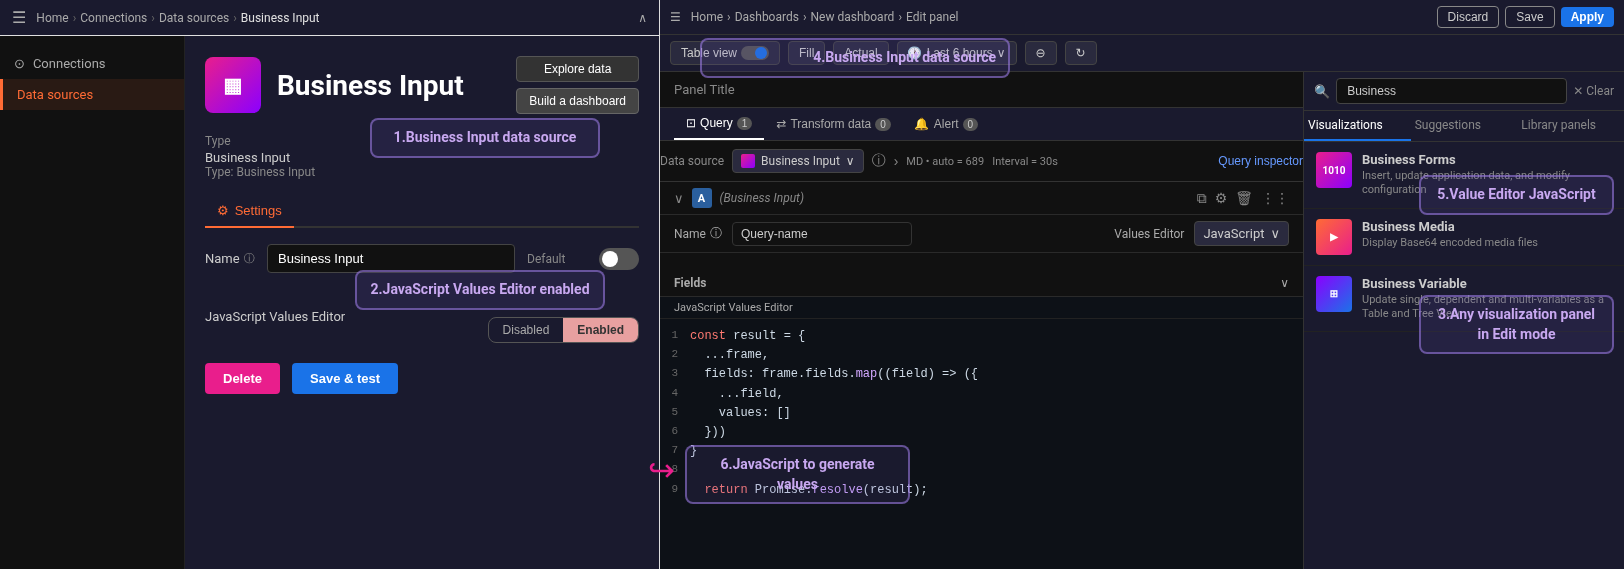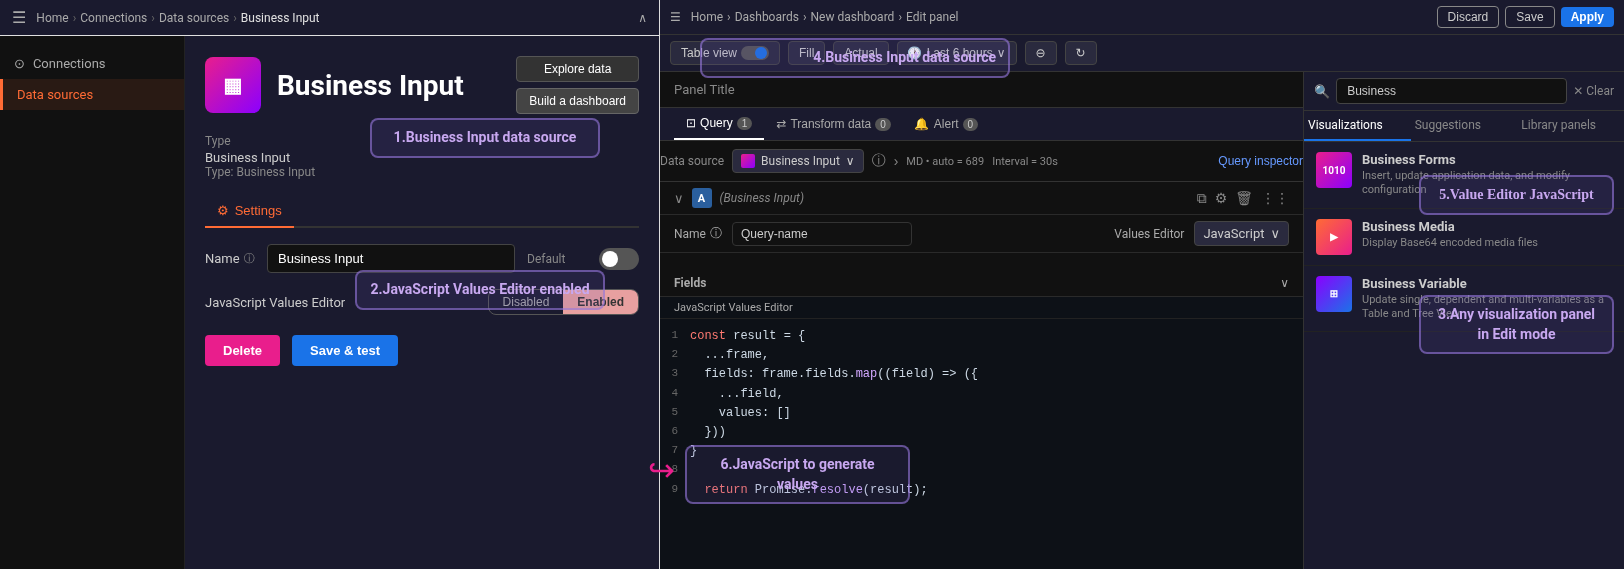--- a/index.html
+++ b/index.html
@@ -40,21 +40,21 @@
     .field-label { color: #ccc; font-size: 13px; display: flex; align-items: center; gap: 4px; min-width: 50px; }
     .field-input { background: #111; border: 1px solid #444; color: #fff; padding: 6px 10px; border-radius: 4px; font-size: 13px; flex: 1; }
     .toggle { position: relative; display: inline-block; width: 40px; height: 22px; }
     .toggle input { opacity: 0; width: 0; height: 0; }
     .toggle-slider { position: absolute; cursor: pointer; top: 0; left: 0; right: 0; bottom: 0; background: #555; border-radius: 22px; transition: .3s; }
     .toggle-slider:before { content: ''; position: absolute; height: 16px; width: 16px; left: 3px; bottom: 3px; background: white; border-radius: 50%; transition: .3s; }
     .field-suffix { color: #888; font-size: 12px; min-width: 60px; }
 
     .js-editor-row { display: flex; align-items: center; gap: 12px; margin-bottom: 20px; }
     .js-editor-label { color: #ccc; font-size: 13px; }
-    .toggle-group { display: flex; border: 1px solid #555; border-radius: 8px; overflow: hidden; margin-left: auto; }
+    .toggle-group { display: flex; border: 1px solid #555; border-radius: 8px; overflow: hidden; margin-left: auto; margin-top: 28px; }
     .toggle-opt { padding: 5px 14px; font-size: 12px; cursor: pointer; background: transparent; border: none; color: #aaa; }
     .toggle-opt.active { background: #e8a0a0; color: #333; font-weight: bold; }
 
     .action-btns { display: flex; gap: 12px; }
     .btn-delete { background: #e91e8c; color: white; border: none; padding: 8px 18px; border-radius: 4px; cursor: pointer; font-size: 13px; font-weight: bold; }
     .btn-save { background: #1a73e8; color: white; border: none; padding: 8px 18px; border-radius: 4px; cursor: pointer; font-size: 13px; font-weight: bold; }
 
     
     .right-panel { flex: 1; height: 100%; background: #111; display: flex; flex-direction: column; }
     .right-topbar { display: flex; align-items: center; justify-content: space-between; padding: 6px 10px; background: #1a1a2e; border-bottom: 1px solid #333; color: #aaa; font-size: 12px; }
@@ -428,21 +428,21 @@
             </div>
           </div>
         </div>
       </div>
     </div>
 
     <div style="position:absolute; left:700px; top:38px; width:310px; background:rgba(100,80,180,0.15); border:2px solid rgba(150,120,220,0.6); border-radius:8px; padding:8px 12px; color:#c8a8f0; font-size:14px; font-weight:bold; text-align:right; line-height:1.4; z-index:50; pointer-events:none;">
       <span>4.Business Input data source</span>
     </div>
 
-    <div style="position:absolute; right:10px; top:175px; width:195px; background:rgba(100,80,180,0.15); border:2px solid rgba(150,120,220,0.6); border-radius:8px; padding:8px 12px; color:#c8a8f0; font-size:14px; font-weight:bold; text-align:center; line-height:1.4; z-index:50; pointer-events:none;font-family:Liberation Serif, serif;">
+    <div style="position:absolute; right:10px; top:175px; width:195px; background:rgba(100,80,180,0.15); border:2px solid rgba(150,120,220,0.6); border-radius:8px; padding:8px 12px; color:#c8a8f0; font-size:14px; font-weight:bold; text-align:center; line-height:1.4; z-index:50; pointer-events:none;">
       <span>5.Value Editor
 JavaScript</span>
     </div>
 
     <div style="position:absolute; left:685px; top:445px; width:225px; background:rgba(100,80,180,0.15); border:2px solid rgba(150,120,220,0.6); border-radius:8px; padding:8px 12px; color:#c8a8f0; font-size:14px; font-weight:bold; text-align:center; line-height:1.4; z-index:50; pointer-events:none;">
       <span>6.JavaScript to
 generate values</span>
     </div>
 
     <div style="position:absolute; right:10px; top:295px; width:195px; background:rgba(100,80,180,0.15); border:2px solid rgba(150,120,220,0.6); border-radius:8px; padding:8px 12px; color:#c8a8f0; font-size:14px; font-weight:bold; text-align:center; line-height:1.4; z-index:50; pointer-events:none;">

